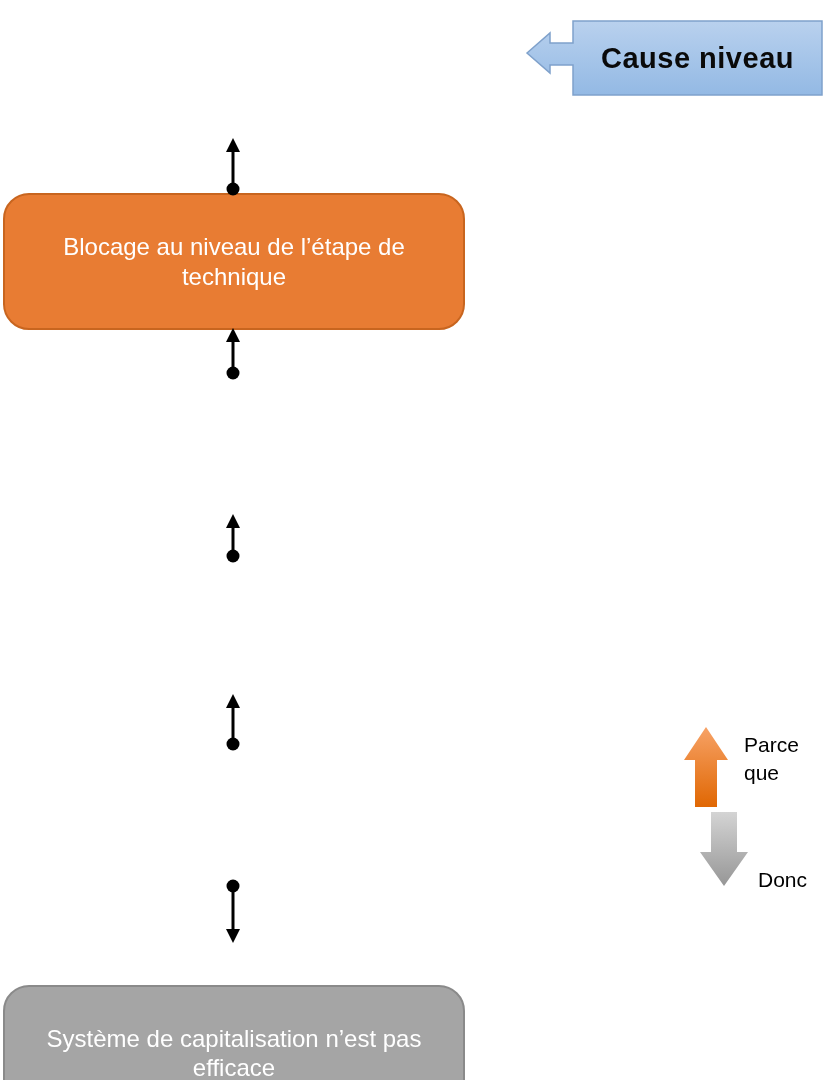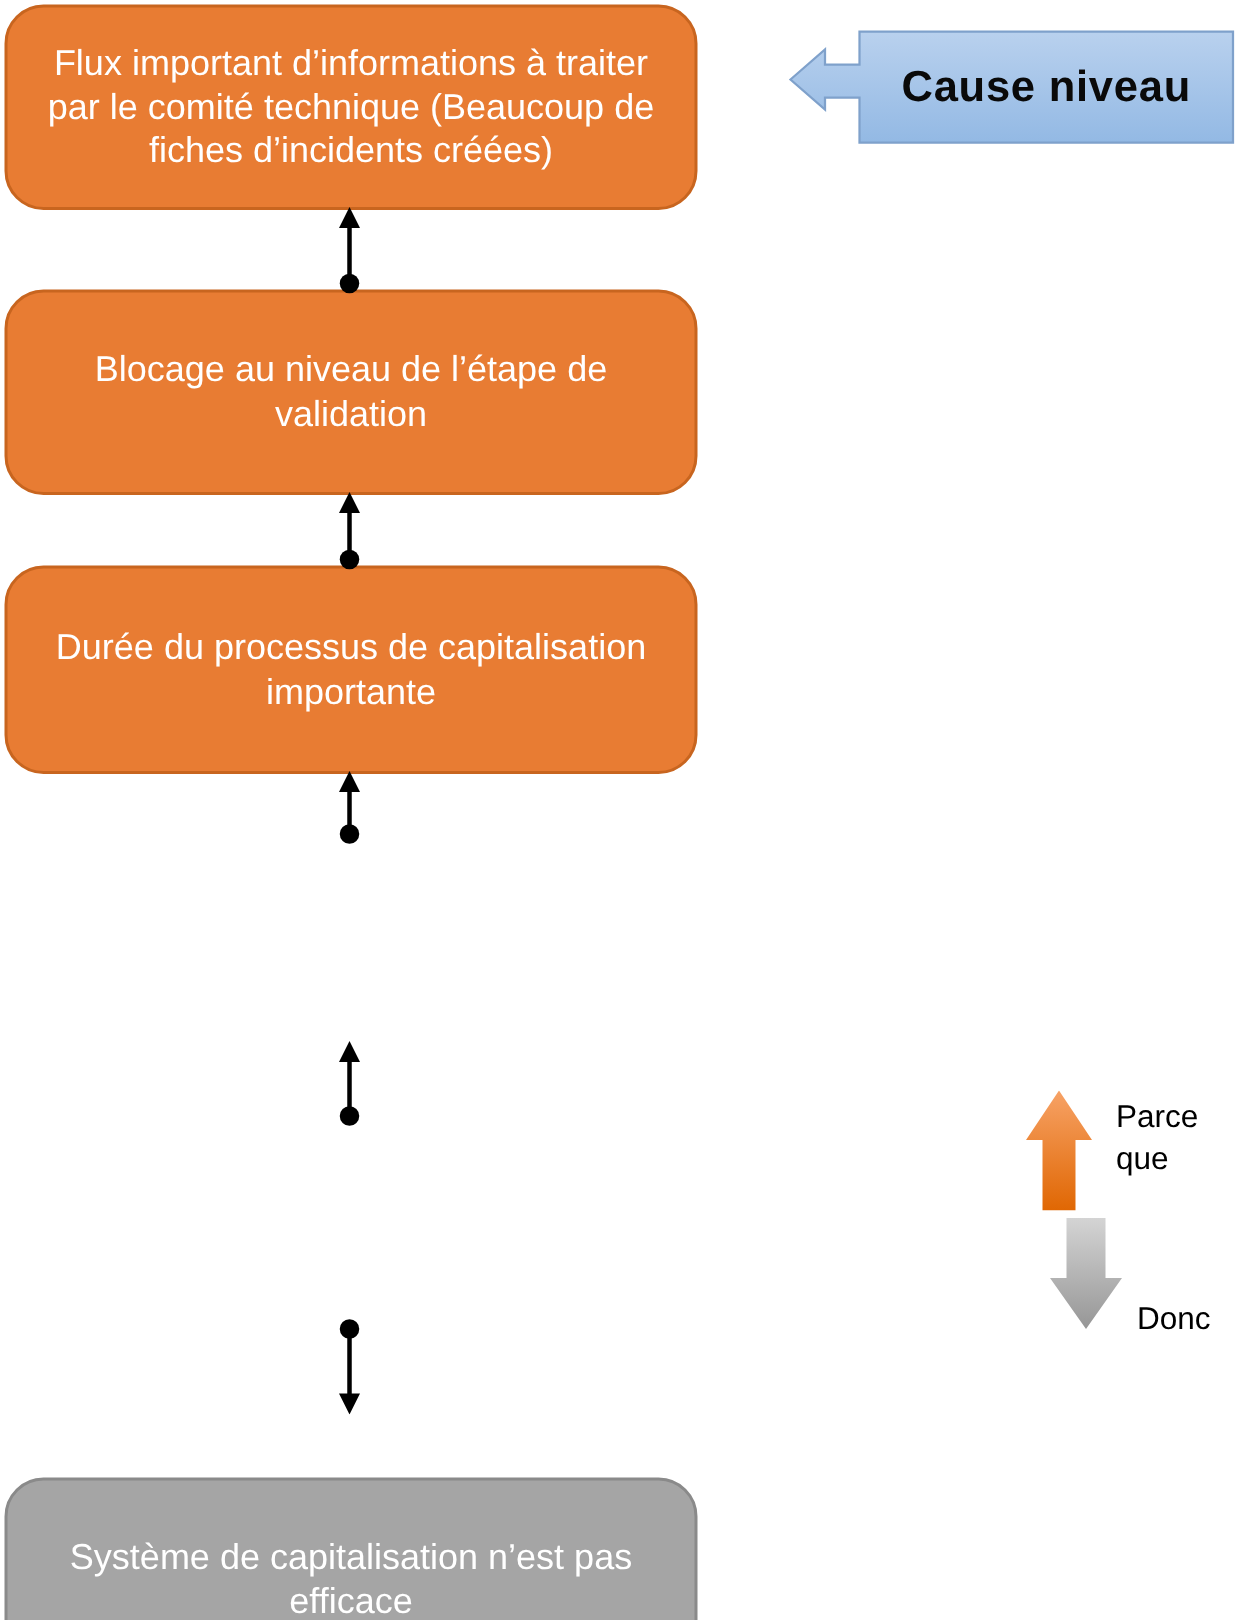--- a/index.html
+++ b/index.html
@@ -38,28 +38,22 @@
   .legend-arrow-down{position:absolute;left:700px;top:812px;width:48px;height:74px;}
   .legend-label{position:absolute;font-size:21px;color:#000000;line-height:1.35;}
   #lbl-parce{left:744px;top:731px;width:72px;}
   #lbl-donc{left:758px;top:866px;}
 </style>
 </head>
 <body>
 
 <div class="canvas">
 
-  <div class="box box-orange box1">
-    <span>Flux important d’informations à traiter par le comité technique (Beaucoup de fiches d’incidents créées)</span>
-  </div>
   <div class="box box-orange box2">
-    <span>Blocage au niveau de l’étape de validation</span>
-  </div>
-  <div class="box box-orange box3">
-    <span>Durée du processus de capitalisation importante</span>
+    <span>Blocage au niveau de l’étape de technique</span>
   </div>
   <div class="box box-gray box6">
     <span>Système de capitalisation n’est pas efficace</span>
   </div>
 
   <svg id="c1" class="connector" viewBox="0 0 20 58">
     <polygon points="10,0 3,14 17,14" fill="#000"></polygon>
     <line x1="10" y1="10" x2="10" y2="50" stroke="#000" stroke-width="3"></line>
     <circle cx="10" cy="51" r="6.5" fill="#000"></circle>
   </svg>

